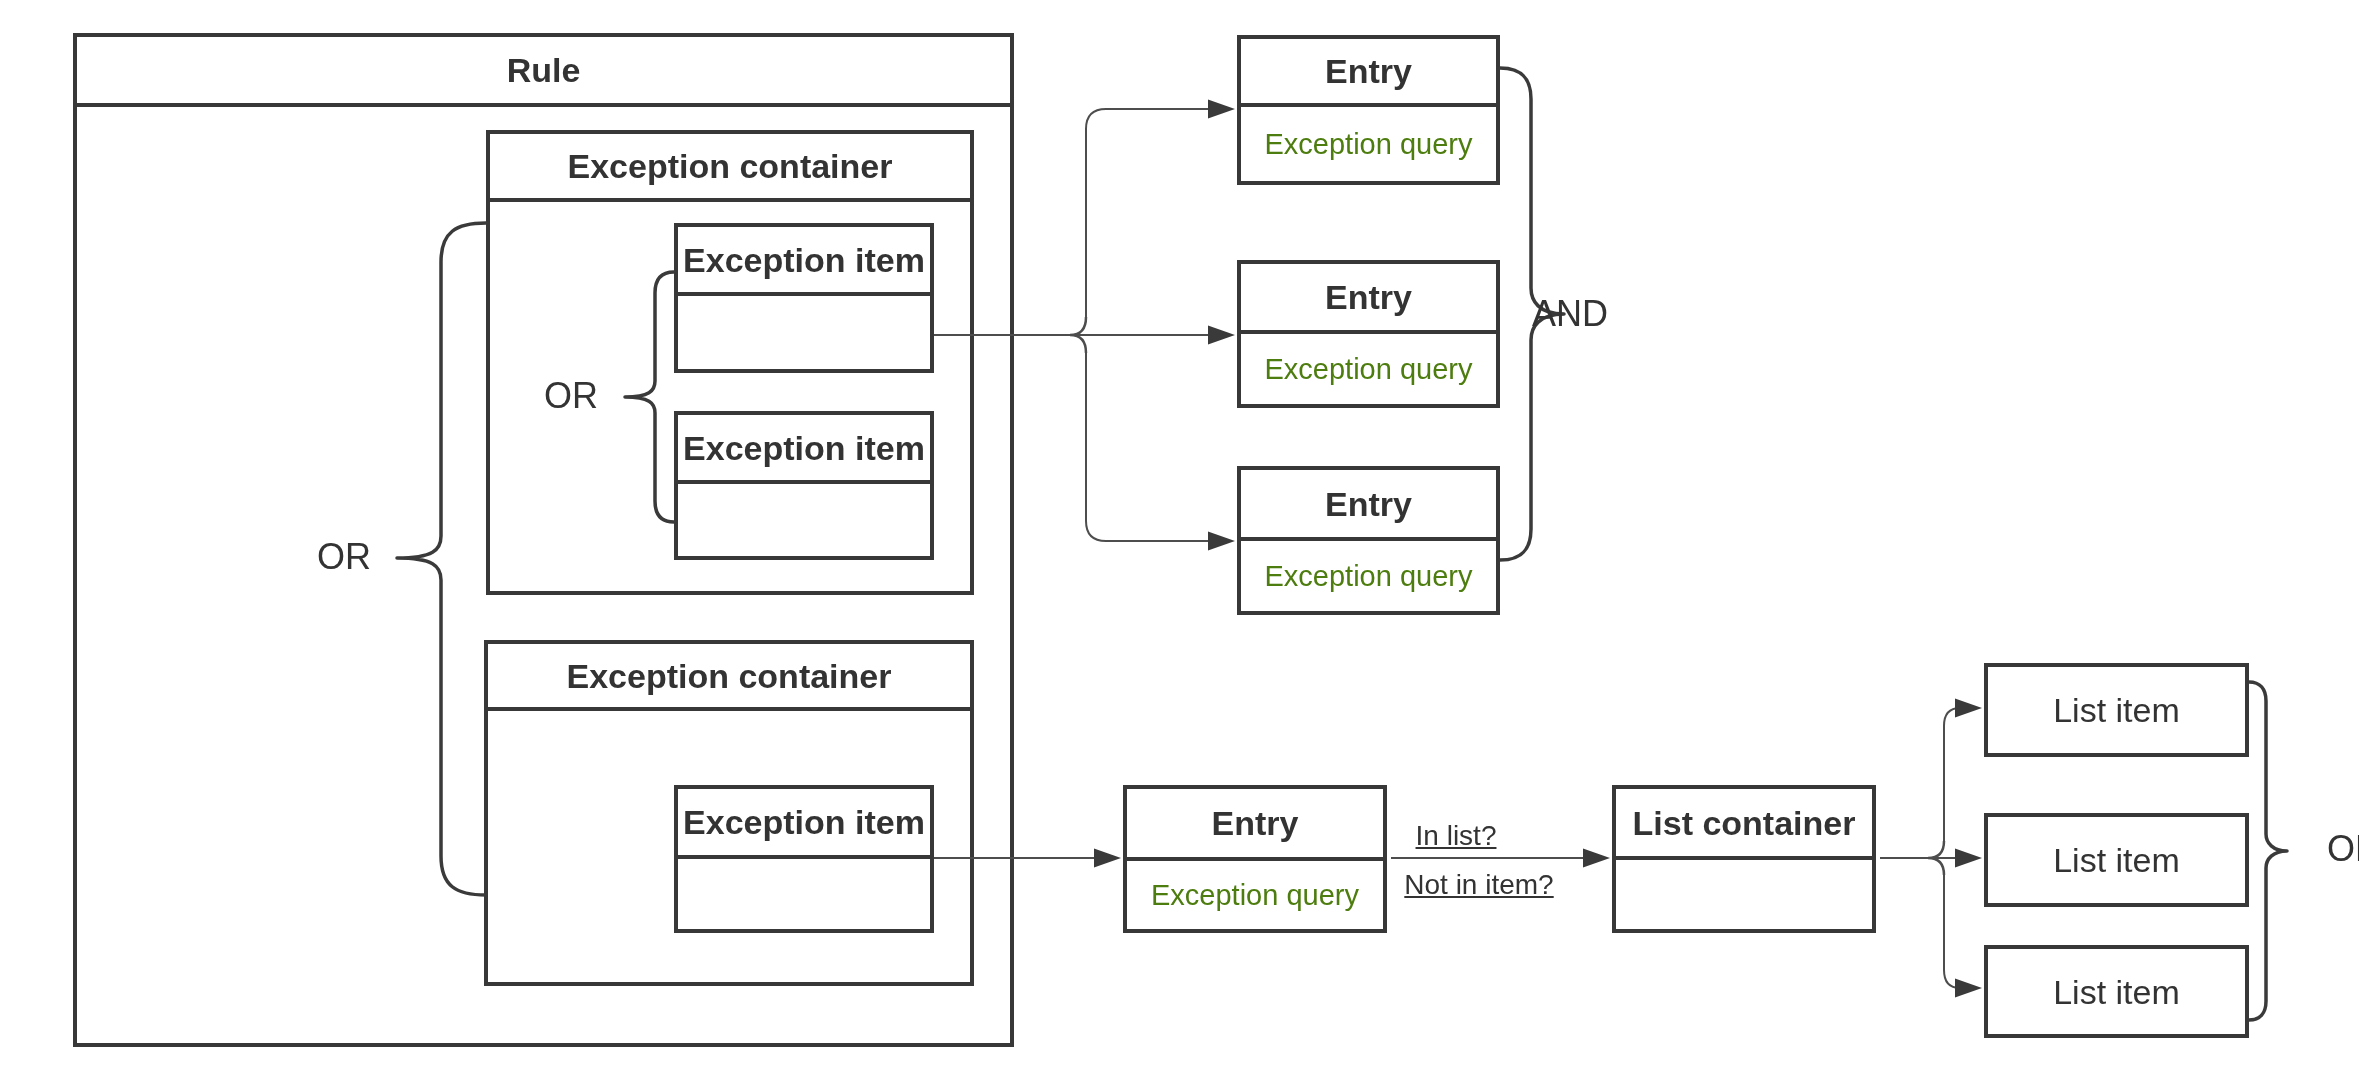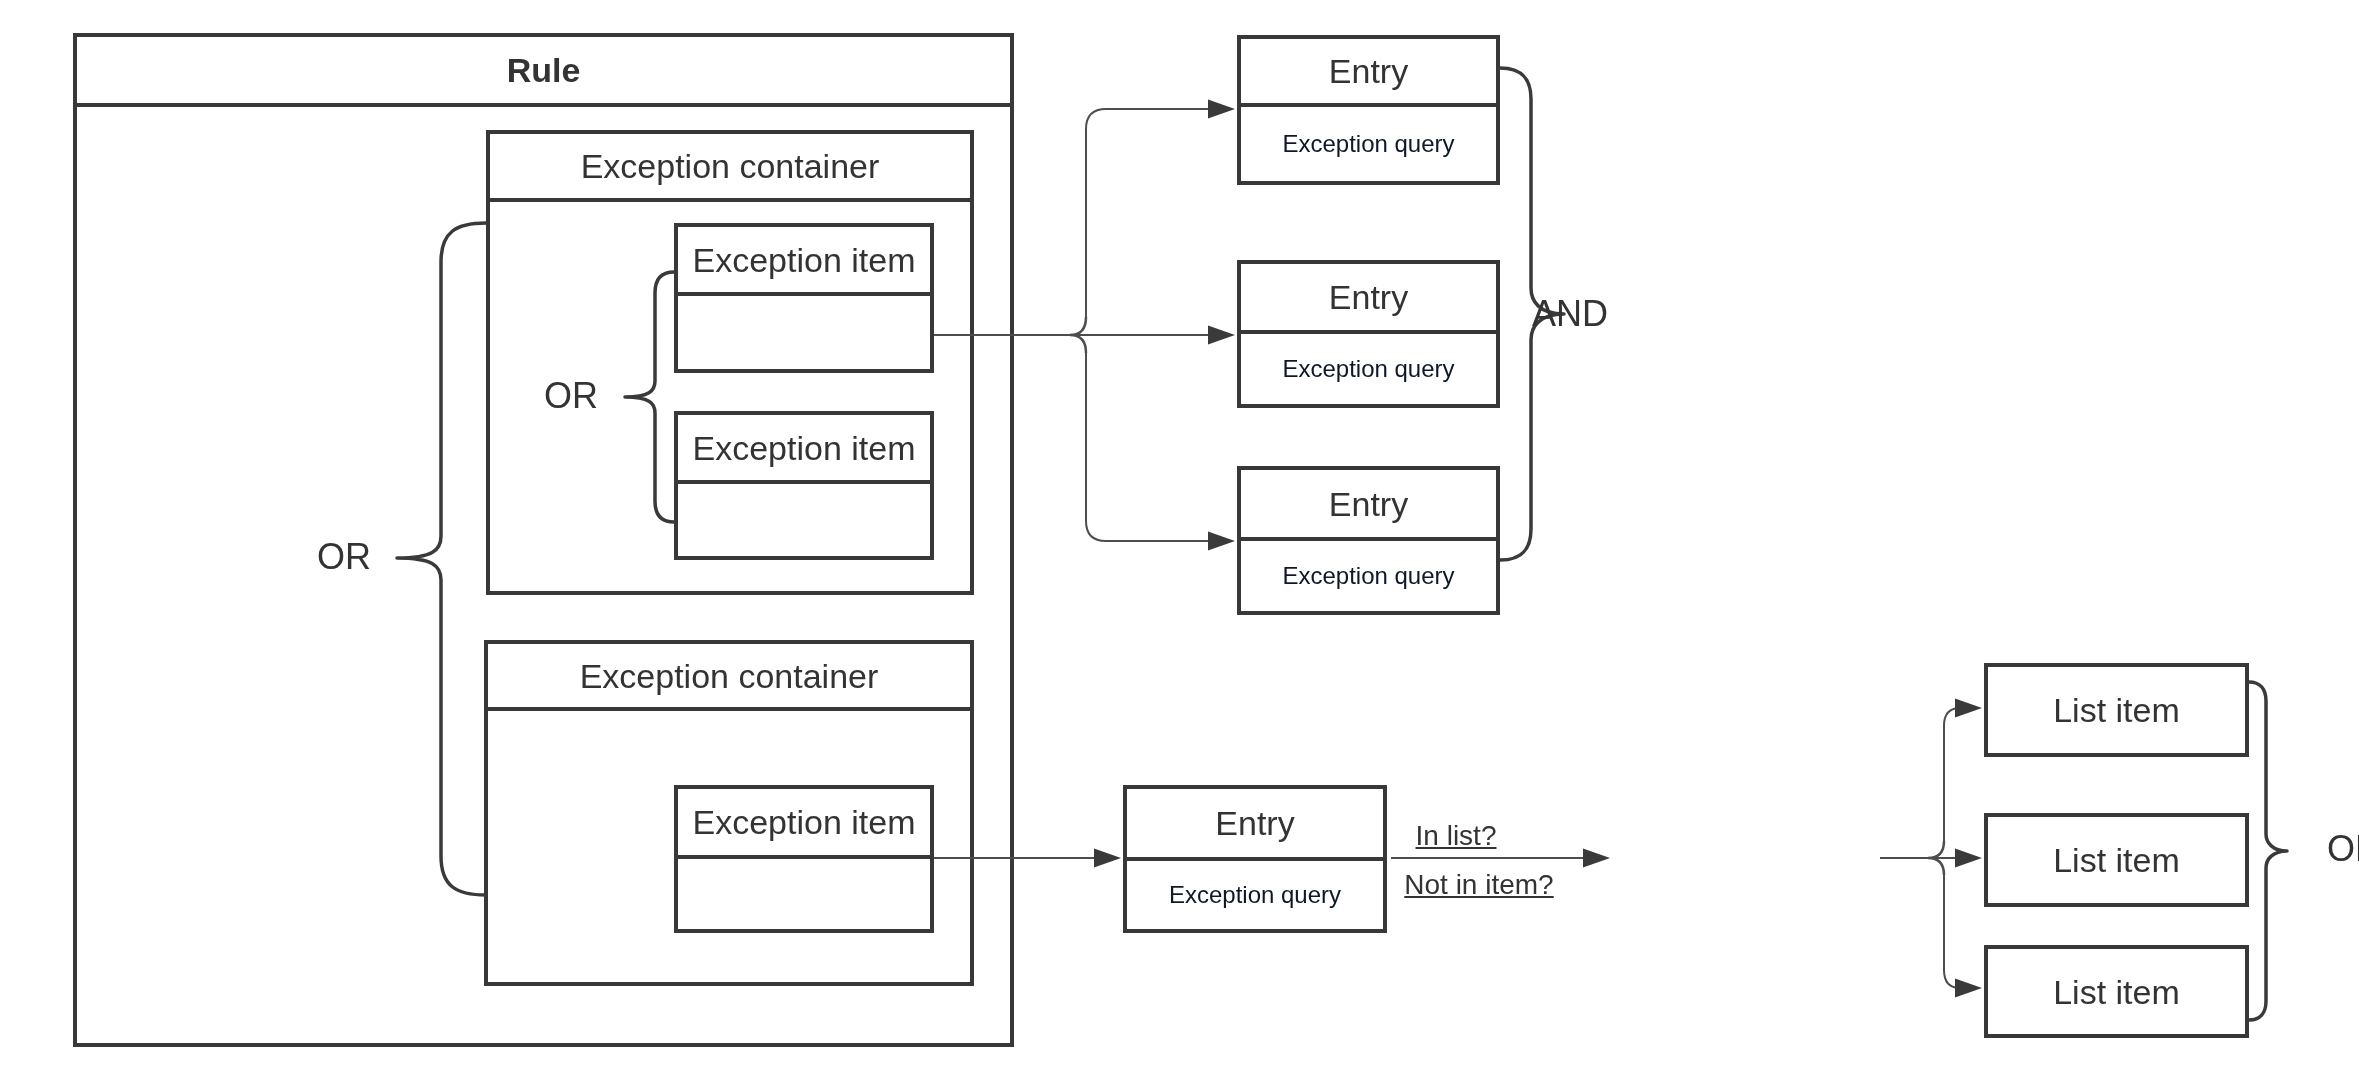--- a/index.html
+++ b/index.html
@@ -19,26 +19,27 @@
     box-sizing:border-box;
     display:flex;
     flex-direction:column;
     z-index:1;
   }
   .hd{
     border-bottom:4px solid #383838;
     display:flex;align-items:center;justify-content:center;
     font-size:34px;line-height:1;color:#333333;
     flex:0 0 auto;
+    font-weight:bold;
   }
   .hd.bold{font-weight:bold;}
   .bd{
     flex:1 1 auto;
     display:flex;align-items:center;justify-content:center;
-    font-size:24px;line-height:1;color:#0f172a;
+    font-size:29px;line-height:1;color:#4d7c0f;
   }
   .single{
     align-items:center;justify-content:center;
     flex-direction:row;
     font-size:34px;line-height:1;
   }
   .lbl{
     position:absolute;
     transform:translate(-50%,-50%);
     font-size:36px;line-height:1;
@@ -104,20 +105,24 @@
   <div class="box" style="left:1193px;top:466px;width:263px;height:149px;">
     <div class="hd" style="height:67px;">Entry</div>
     <div class="bd">Exception query</div>
   </div>
 
   <div class="box" style="left:1079px;top:785px;width:264px;height:148px;">
     <div class="hd" style="height:68px;">Entry</div>
     <div class="bd">Exception query</div>
   </div>
 
+  <div class="box" style="left:1568px;top:785px;width:264px;height:148px;">
+    <div class="hd" style="height:67px;">List container</div>
+    <div class="bd"></div>
+  </div>
 
   <div class="box single" style="left:1940px;top:663px;width:265px;height:94px;">
     <span>List item</span>
   </div>
   <div class="box single" style="left:1940px;top:813px;width:265px;height:94px;">
     <span>List item</span>
   </div>
   <div class="box single" style="left:1940px;top:945px;width:265px;height:93px;">
     <span>List item</span>
   </div>

